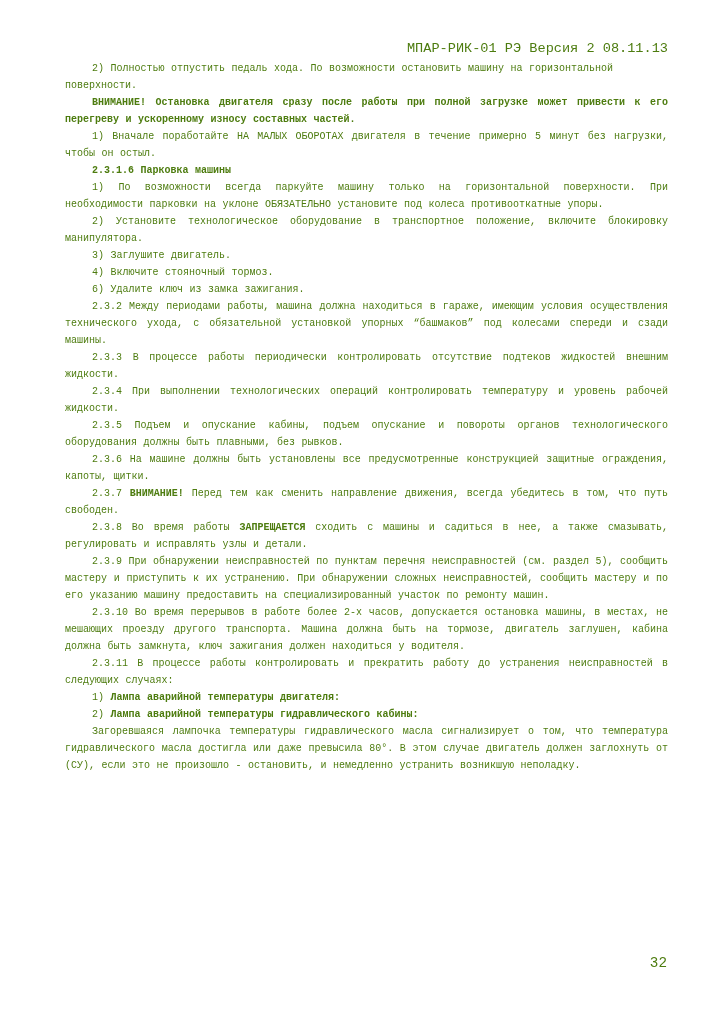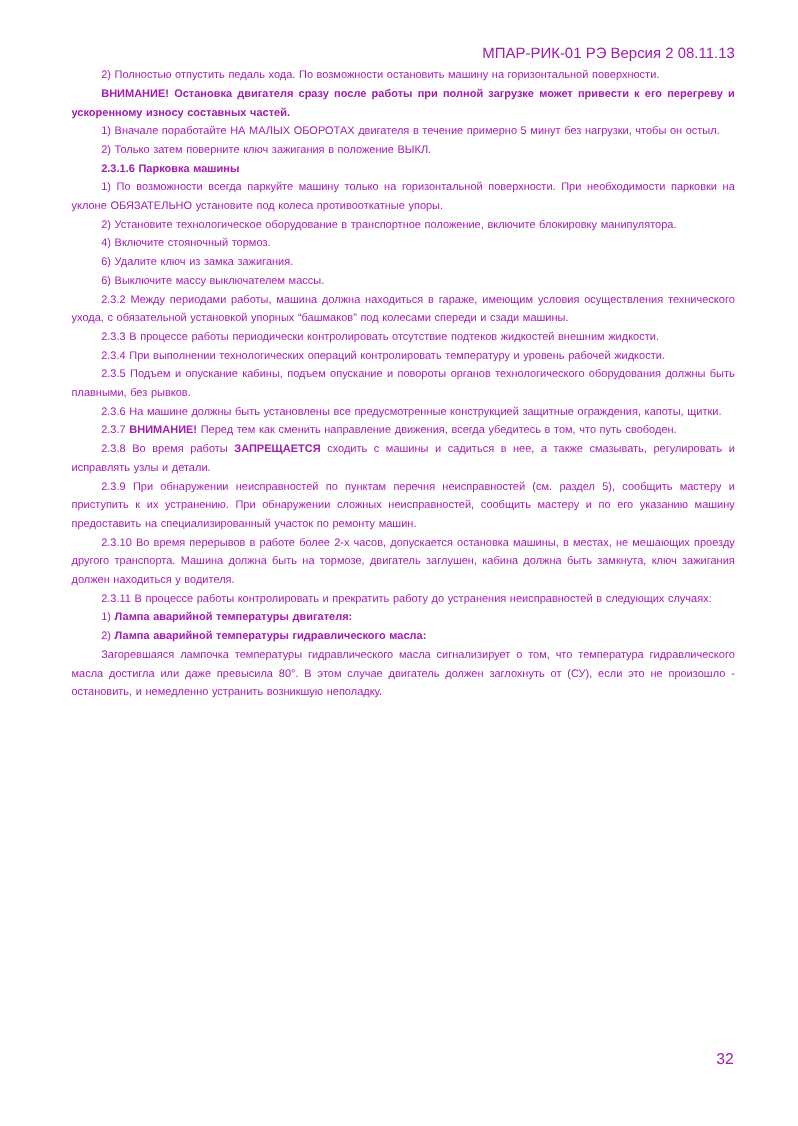--- a/index.html
+++ b/index.html
@@ -5,22 +5,22 @@
   html, body {
     margin: 0;
     padding: 0;
     background: #ffffff;
   }
   .page {
     position: relative;
     width: 725px;
     height: 1024px;
     background: #ffffff;
-    font-family: Liberation Sans, sans-serif;
-    color: #a21caf;
+    font-family: Liberation Mono, monospace;
+    color: #4d7c0f;
     overflow: hidden;
     box-sizing: border-box;
   }
   .content {
     position: absolute;
     left: 65px;
     right: 57px;
     top: 40px;
   }
   .doc-header {
@@ -55,36 +55,35 @@
 </head>
 <body>
 
 <div class="page">
   <div class="content">
     <div class="doc-header">МПАР-РИК-01 РЭ Версия 2 08.11.13</div>
     <div class="doc-body" id="doc-body">
         <p class="para align-left"><span class="run-normal">2) Полностью отпустить педаль хода. По возможности остановить машину на горизонтальной поверхности.</span></p>
         <p class="para"><span class="run-bold">ВНИМАНИЕ! Остановка двигателя сразу после работы при полной загрузке может привести к его перегреву и ускоренному износу составных частей.</span></p>
         <p class="para"><span class="run-normal">1) Вначале поработайте НА МАЛЫХ ОБОРОТАХ двигателя в течение примерно 5 минут без нагрузки, чтобы он остыл.</span></p>
-        <p class="para"><span class="run-normal">2) Только затем поверните ключ зажигания в положение ВЫКЛ.</span></p>
         <p class="para"><span class="run-bold">2.3.1.6 Парковка машины</span></p>
         <p class="para"><span class="run-normal">1) По возможности всегда паркуйте машину только на горизонтальной поверхности. При необходимости парковки на уклоне ОБЯЗАТЕЛЬНО установите под колеса противооткатные упоры.</span></p>
         <p class="para"><span class="run-normal">2) Установите технологическое оборудование в транспортное положение, включите блокировку манипулятора.</span></p>
+        <p class="para"><span class="run-normal">3) Заглушите двигатель.</span></p>
         <p class="para"><span class="run-normal">4) Включите стояночный тормоз.</span></p>
         <p class="para"><span class="run-normal">6) Удалите ключ из замка зажигания.</span></p>
-        <p class="para"><span class="run-normal">6) Выключите массу выключателем массы.</span></p>
         <p class="para"><span class="run-normal">2.3.2 Между периодами работы, машина должна находиться в гараже, имеющим условия осуществления технического ухода, с обязательной установкой упорных “башмаков” под колесами спереди и сзади машины.</span></p>
         <p class="para"><span class="run-normal">2.3.3 В процессе работы периодически контролировать отсутствие подтеков жидкостей внешним жидкости.</span></p>
         <p class="para"><span class="run-normal">2.3.4 При выполнении технологических операций контролировать температуру и уровень рабочей жидкости.</span></p>
         <p class="para"><span class="run-normal">2.3.5 Подъем и опускание кабины, подъем опускание и повороты органов технологического оборудования должны быть плавными, без рывков.</span></p>
         <p class="para"><span class="run-normal">2.3.6 На машине должны быть установлены все предусмотренные конструкцией защитные ограждения, капоты, щитки.</span></p>
         <p class="para"><span class="run-normal">2.3.7 </span><span class="run-bold">ВНИМАНИЕ!</span><span class="run-normal"> Перед тем как сменить направление движения, всегда убедитесь в том, что путь свободен.</span></p>
         <p class="para"><span class="run-normal">2.3.8 Во время работы </span><span class="run-bold">ЗАПРЕЩАЕТСЯ</span><span class="run-normal"> сходить с машины и садиться в нее, а также смазывать, регулировать и исправлять узлы и детали.</span></p>
         <p class="para"><span class="run-normal">2.3.9 При обнаружении неисправностей по пунктам перечня неисправностей (см. раздел 5), сообщить мастеру и приступить к их устранению. При обнаружении сложных неисправностей, сообщить мастеру и по его указанию машину предоставить на специализированный участок по ремонту машин.</span></p>
         <p class="para"><span class="run-normal">2.3.10 Во время перерывов в работе более 2-х часов, допускается остановка машины, в местах, не мешающих проезду другого транспорта. Машина должна быть на тормозе, двигатель заглушен, кабина должна быть замкнута, ключ зажигания должен находиться у водителя.</span></p>
         <p class="para"><span class="run-normal">2.3.11 В процессе работы контролировать и прекратить работу до устранения неисправностей в следующих случаях:</span></p>
         <p class="para"><span class="run-normal">1) </span><span class="run-bold">Лампа аварийной температуры двигателя:</span></p>
-        <p class="para"><span class="run-normal">2) </span><span class="run-bold">Лампа аварийной температуры гидравлического масла:</span></p>
+        <p class="para"><span class="run-normal">2) </span><span class="run-bold">Лампа аварийной температуры гидравлического кабины:</span></p>
         <p class="para"><span class="run-normal">Загоревшаяся лампочка температуры гидравлического масла сигнализирует о том, что температура гидравлического масла достигла или даже превысила 80°. В этом случае двигатель должен заглохнуть от (СУ), если это не произошло - остановить, и немедленно устранить возникшую неполадку.</span></p>
       </div>
   </div>
   <div class="page-number">32</div>
 </div>
 
 </body></html>

